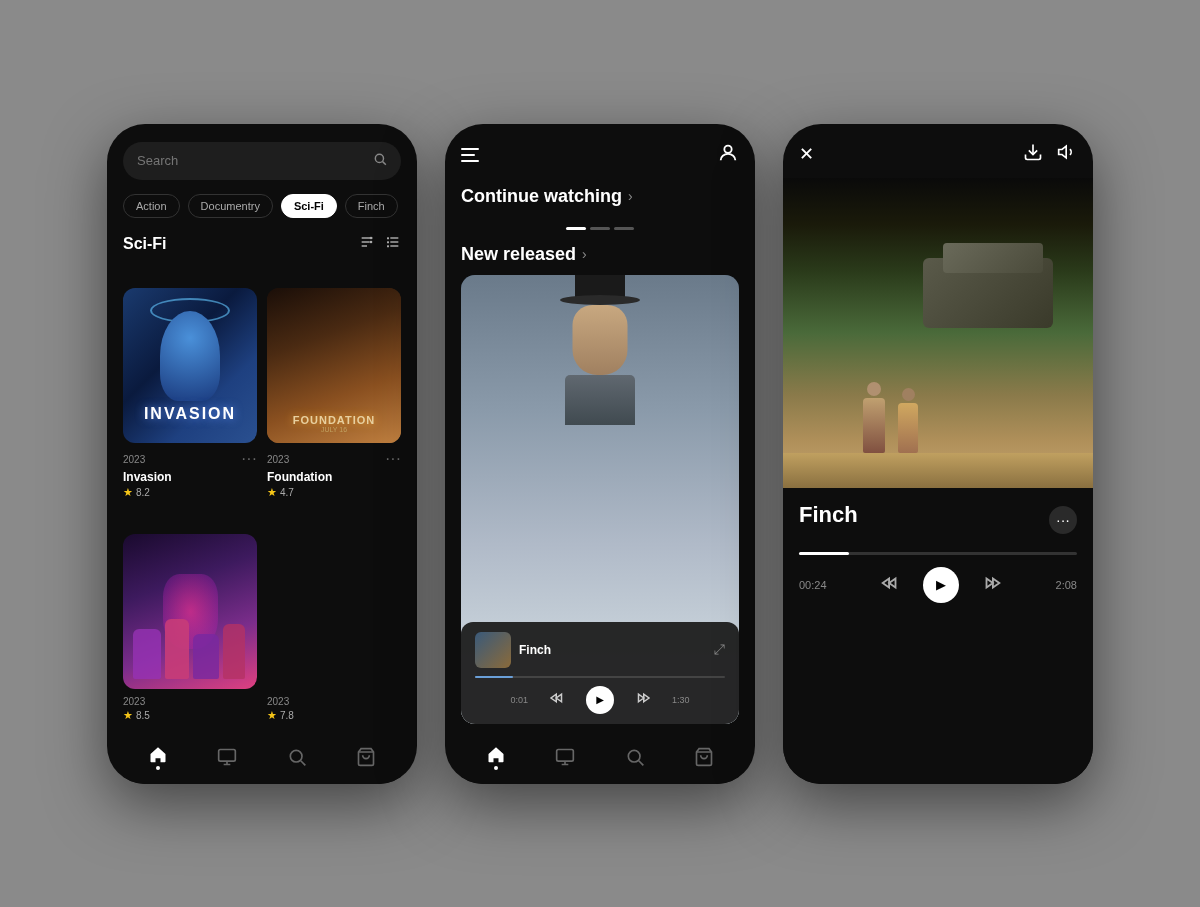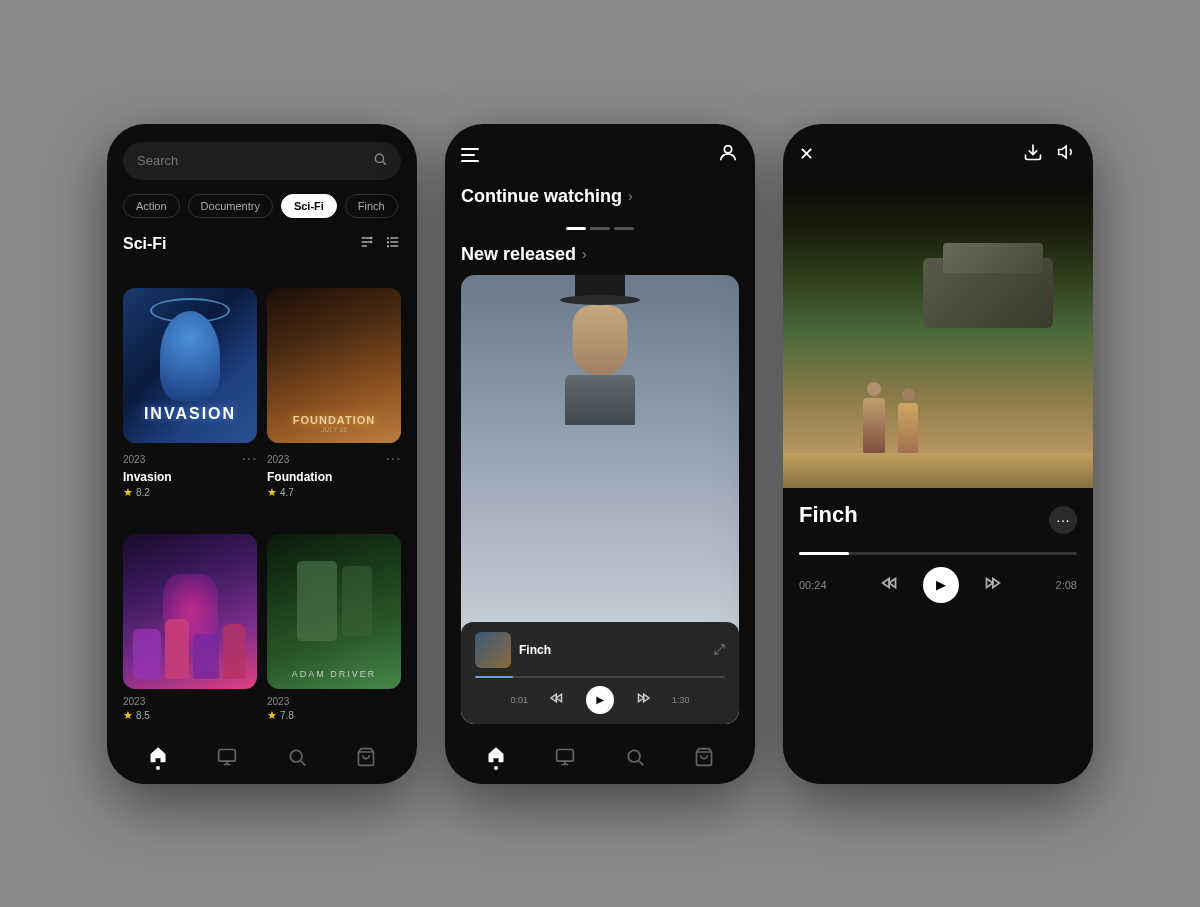--- a/index.html
+++ b/index.html
@@ -654,29 +654,20 @@
           </div>
           <div class="movie-title"></div>
           <div class="movie-rating">
             <span class="star">★</span>
               <span>8.5</span>
           </div>
         </div>
       </div>
 
       <div class="movie-card">
-        <div class="movie-poster">
-          <div class="poster-adamdriver" style="width:100%;height:100%;">
-            <div style="flex:1;display:flex;align-items:center;justify-content:center;">
-              <div style="width:40px;height:80px;background:rgba(80,120,80,0.6);border-radius:5px;"></div>
-              <div style="width:30px;height:70px;background:rgba(60,100,60,0.5);border-radius:5px;margin-left:5px;"></div>
-            </div>
-            <div class="driver-name">ADAM DRIVER</div>
-          </div>
-        </div>
         <div class="movie-info">
           <div class="movie-meta">
             <span class="movie-year">2023</span>
           </div>
           <div class="movie-title"></div>
           <div class="movie-rating">
             <span class="star">★</span>
               <span>7.8</span>
           </div>
         </div>

